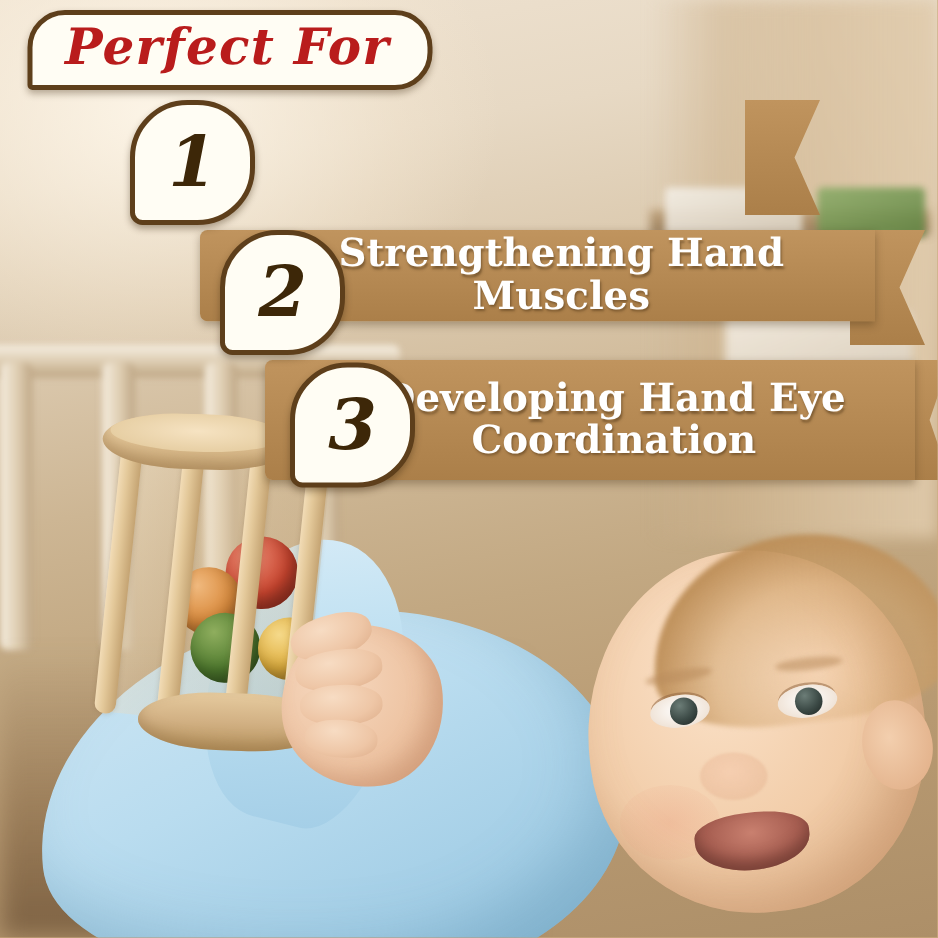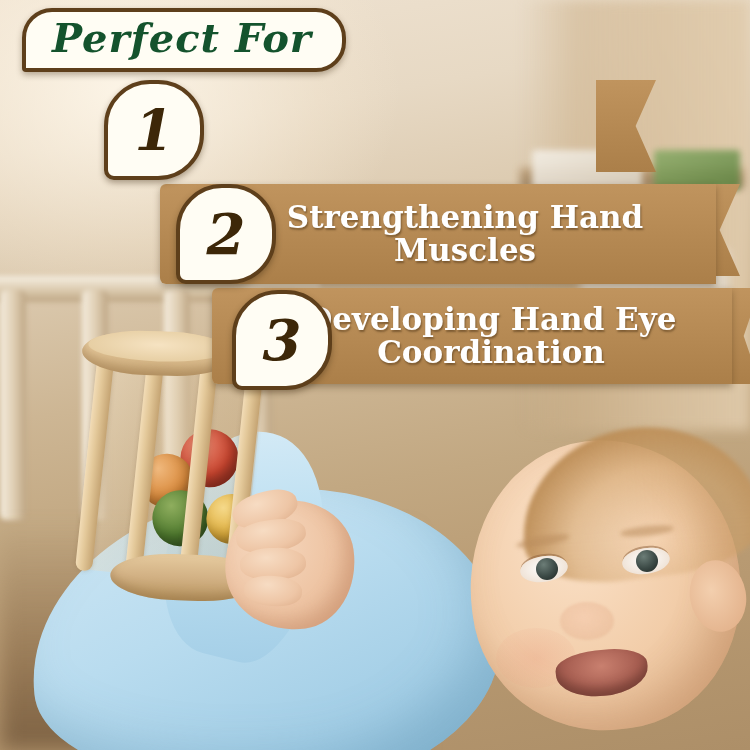--- a/index.html
+++ b/index.html
@@ -337,21 +337,21 @@
     border: 4px solid #5e3f1b;
     border-radius: 30px 30px 30px 4px;
     box-shadow: 0 3px 6px rgba(60,40,15,0.35);
   }
   .title-plate .title-text {
     font-family: "DejaVu Serif", serif;
     font-weight: bold;
     font-style: italic;
     font-size: 40px;
     line-height: 1.1;
-    color: #14532d;
+    color: #b91c1c;
     letter-spacing: 1px;
     white-space: nowrap;
   }
 
   .ribbon {
     position: absolute;
     display: flex;
     align-items: center;
     background: #b78a55;
     color: #ffffff;
@@ -373,24 +373,23 @@
     background: linear-gradient(180deg, #c0945e, #ab7f49);
     border-radius: 6px 0 0 6px;
   }
   .tail {
     position: absolute;
     background: linear-gradient(180deg, #c0945e, #ab7f49);
     clip-path: polygon(0 0, 100% 0, 66% 50%, 100% 100%, 0 100%);
   }
   .tail.t1 { left: 596px; top: 80px; width: 60px; height: 92px; }
   .ribbon.r2 {
-    left: 160px; top: 184px; width: 540px; height: 100px;
+    left: 160px; top: 184px; width: 540px; height: 73px;
     background: linear-gradient(180deg, #c0945e, #ab7f49);
     border-radius: 6px 0 0 6px;
-    padding-left: 16px;
   }
   .tail.t2 { left: 680px; top: 184px; width: 60px; height: 92px; }
   .ribbon.r3 {
     left: 212px; top: 288px; width: 520px; height: 96px;
     background: linear-gradient(180deg, #c0945e, #ab7f49);
     border-radius: 6px 0 0 6px;
   }
   .tail.t3 { left: 712px; top: 288px; width: 48px; height: 96px; }
 
   .num-badge {

